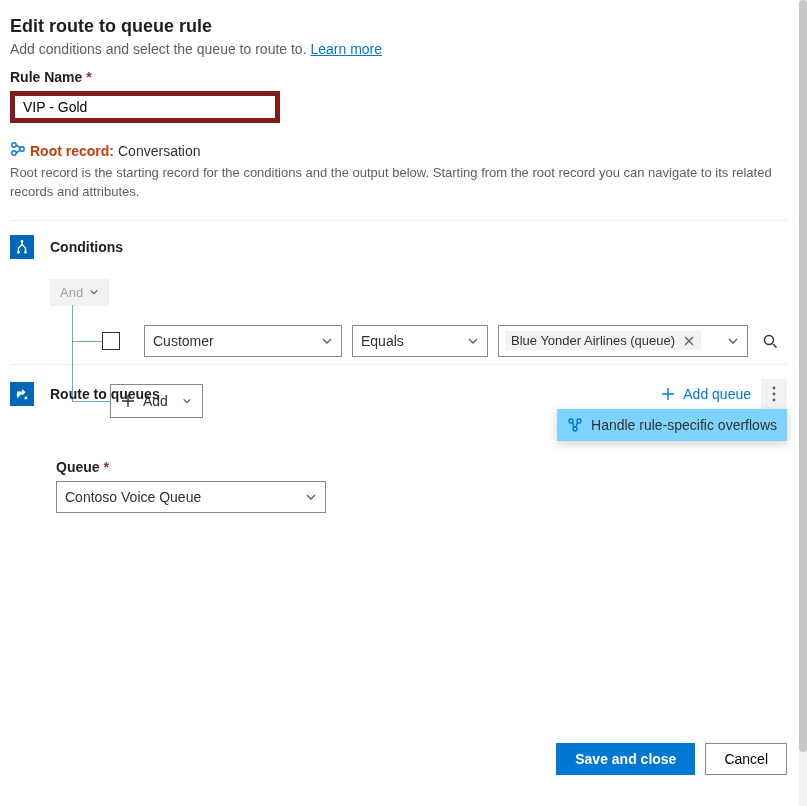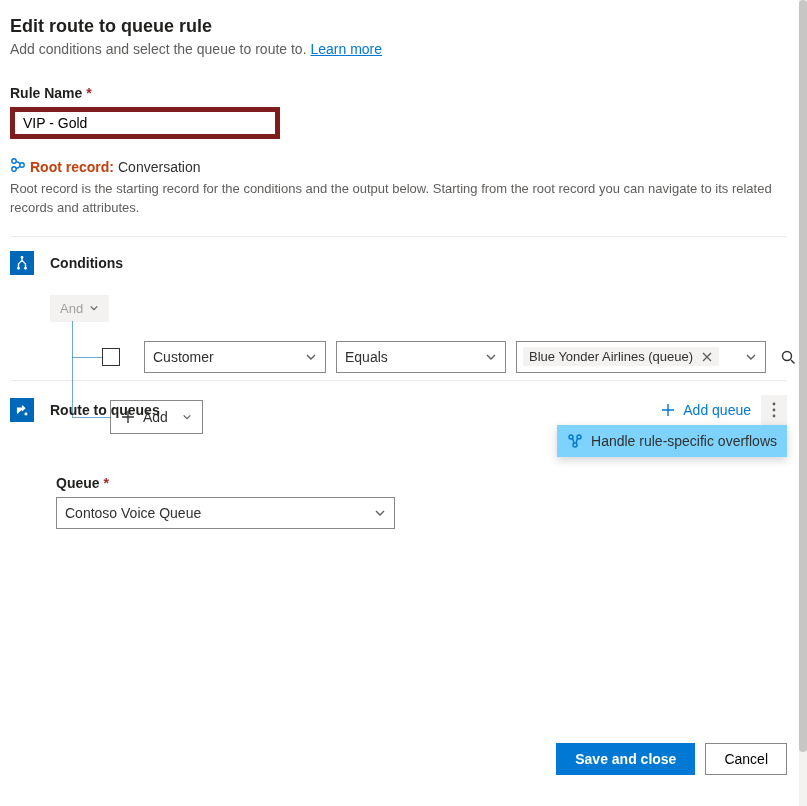--- a/index.html
+++ b/index.html
@@ -36,21 +36,21 @@
 
   h1 {
     font-size: 18px;
     font-weight: 600;
     margin: 6px 0 4px 0;
     color: #201f1e;
   }
   .subhead {
     font-size: 14px;
     color: #605e5c;
-    margin-bottom: 28px;
+    margin-bottom: 12px;
   }
   a.learn { color: #0078d4; text-decoration: underline; }
 
   .field-label {
     font-weight: 600;
     color: #201f1e;
     margin-bottom: 6px;
   }
   .req { color: #a4262c; }
 
@@ -170,22 +170,22 @@
     border: 1px solid #8a8886;
     background: #fff;
     display: inline-flex;
     align-items: center;
     justify-content: space-between;
     padding: 0 8px;
     font-size: 14px;
     cursor: pointer;
   }
   .select-like .chev { width: 12px; height: 12px; flex-shrink: 0; margin-left: 8px; }
-  .attr-select { width: 182px; margin-left: 14px; justify-content: space-between; }
-  .op-select { width: 170px; }
+  .attr-select { width: 198px; margin-left: 14px; justify-content: space-between; }
+  .op-select { width: 136px; }
   .val-select { width: 250px; padding-left: 6px; }
   .val-select .chip {
     background: #f3f2f1;
     padding: 2px 6px;
     display: inline-flex;
     align-items: center;
     gap: 8px;
     font-size: 13px;
     max-width: 200px;
   }
@@ -256,21 +256,21 @@
     font-size: 14px;
     z-index: 5;
     white-space: nowrap;
   }
   .flyout svg { width: 16px; height: 16px; stroke: #0078d4; fill: none; }
 
   .queue-body {
     padding: 40px 0 0 46px;
   }
   .queue-select {
-    width: 339px;
+    width: 270px;
     height: 32px;
     border: 1px solid #8a8886;
     display: flex;
     align-items: center;
     justify-content: space-between;
     padding: 4px 8px;
     margin-top: 6px;
     cursor: pointer;
     font-size: 14px;
   }

